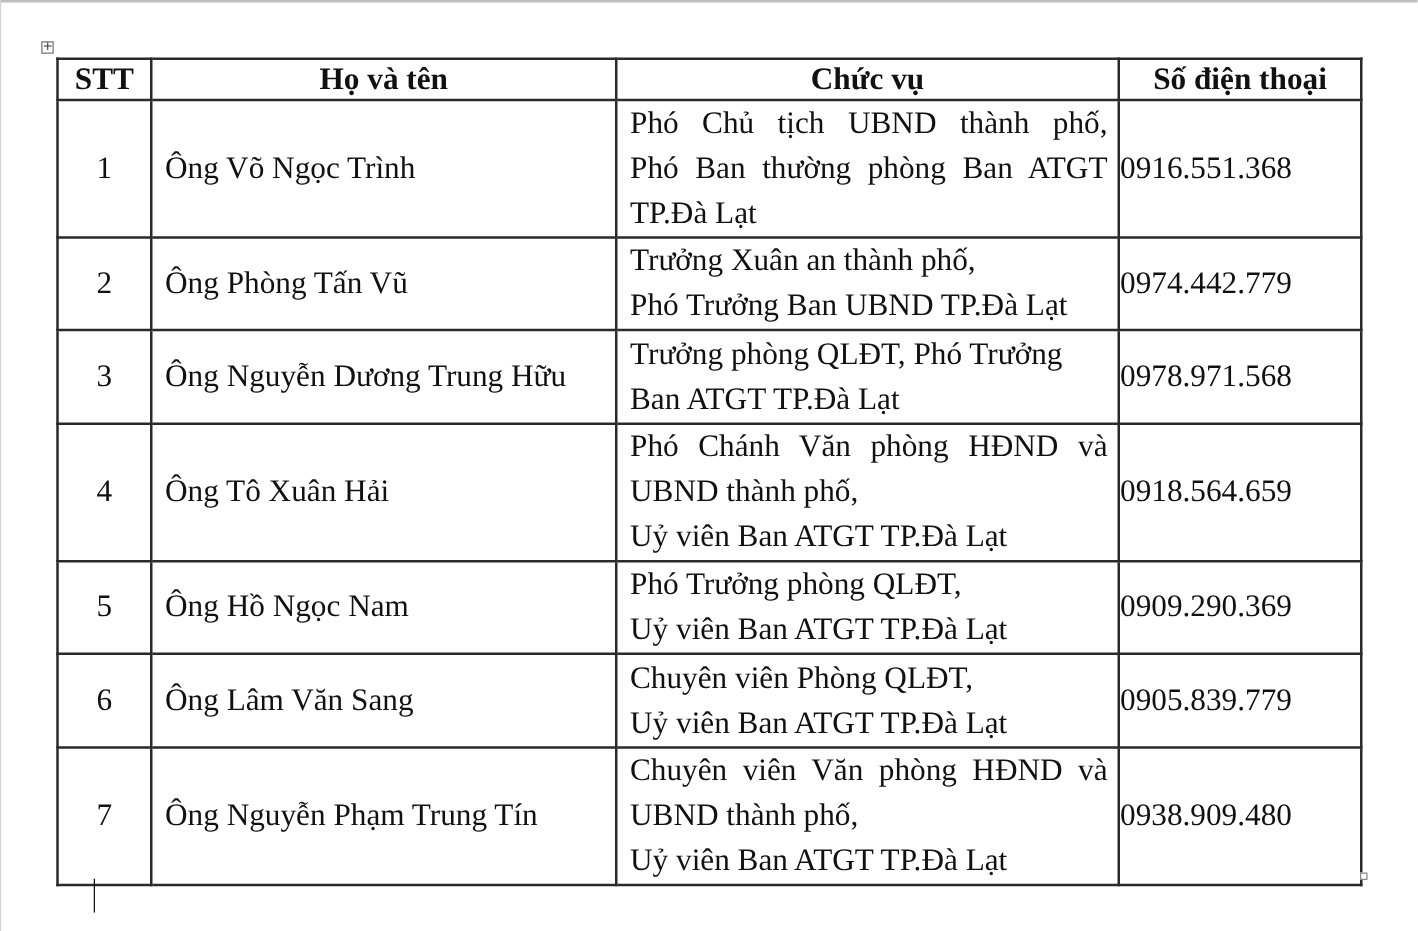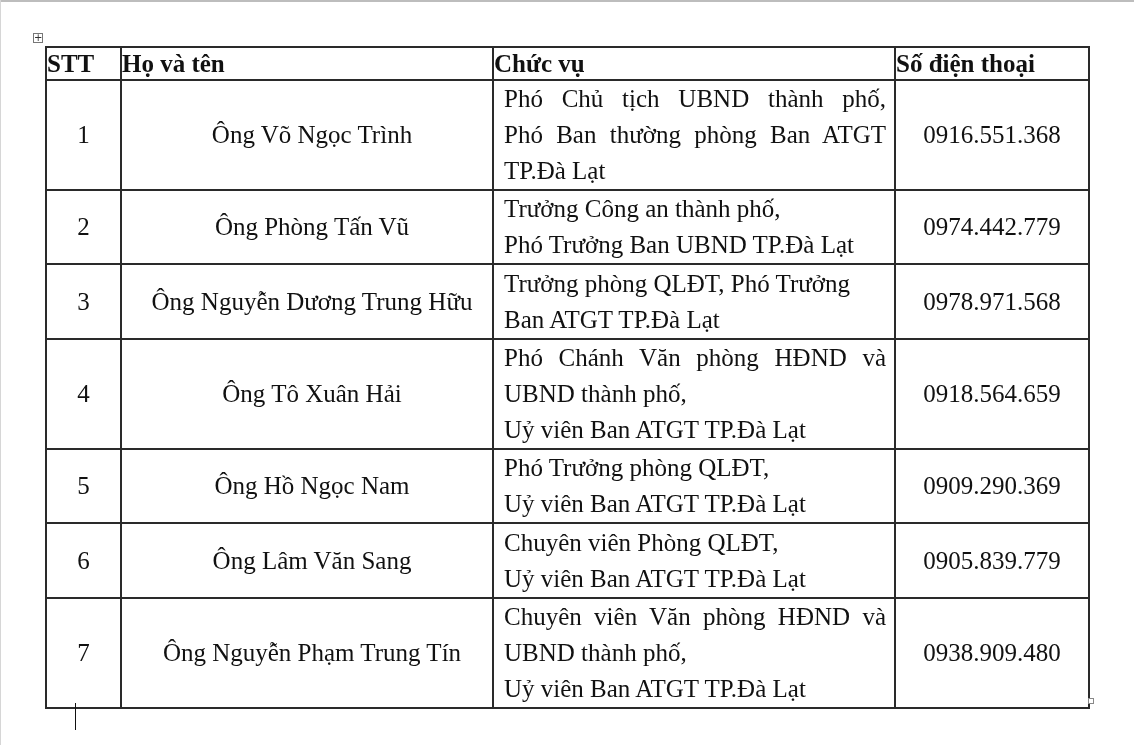--- a/index.html
+++ b/index.html
@@ -21,26 +21,26 @@
   .text-cursor { position: absolute; left: 75px; top: 703px; width: 1px; height: 27px; background: #111; }
 
   table.doc-table {
     position: absolute; left: 45px; top: 46px;
     border-collapse: collapse; table-layout: fixed; width: 1043px;
   }
   table.doc-table td, table.doc-table th {
     border: 2px solid #2a2a2a; padding: 0; vertical-align: middle;
     font-size: 25px; line-height: 36px; font-weight: normal;
   }
-  table.doc-table th { font-weight: bold; height: 31px; line-height: 30px; text-align: left; }
+  table.doc-table th { font-weight: bold; height: 31px; line-height: 30px; text-align: center; }
   .c-stt { text-align: center; }
-  .c-name { padding-left: 10px !important; text-align: center; }
+  .c-name { padding-left: 10px !important; text-align: left; }
   .c-pos { padding-left: 10px !important; padding-right: 8px !important; text-align: justify; margin-top: 44px; }
   .c-pos span { display: block; }
-  .c-phone { text-align: center; }
+  .c-phone { }
 </style>
 </head>
 <body>
 
 <div class="page-edge-top"></div>
 <div class="page-edge-left"></div>
 
 <div class="table-handle">+</div>
 
 <table class="doc-table">
@@ -66,21 +66,21 @@
         <span style="text-align-last:justify">Phó Chủ tịch UBND thành phố,</span>
         <span style="text-align-last:justify">Phó Ban thường phòng Ban ATGT</span>
         <span>TP.Đà Lạt</span>
       </td>
       <td class="c-phone">0916.551.368</td>
     </tr>
     <tr style="height:74px">
       <td class="c-stt">2</td>
       <td class="c-name">Ông Phòng Tấn Vũ</td>
       <td class="c-pos">
-        <span>Trưởng Công an thành phố,</span>
+        <span>Trưởng Xuân an thành phố,</span>
         <span>Phó Trưởng Ban UBND TP.Đà Lạt</span>
       </td>
       <td class="c-phone">0974.442.779</td>
     </tr>
     <tr style="height:75px">
       <td class="c-stt">3</td>
       <td class="c-name">Ông Nguyễn Dương Trung Hữu</td>
       <td class="c-pos">
         <span>Trưởng phòng QLĐT, Phó Trưởng</span>
         <span>Ban ATGT TP.Đà Lạt</span>

